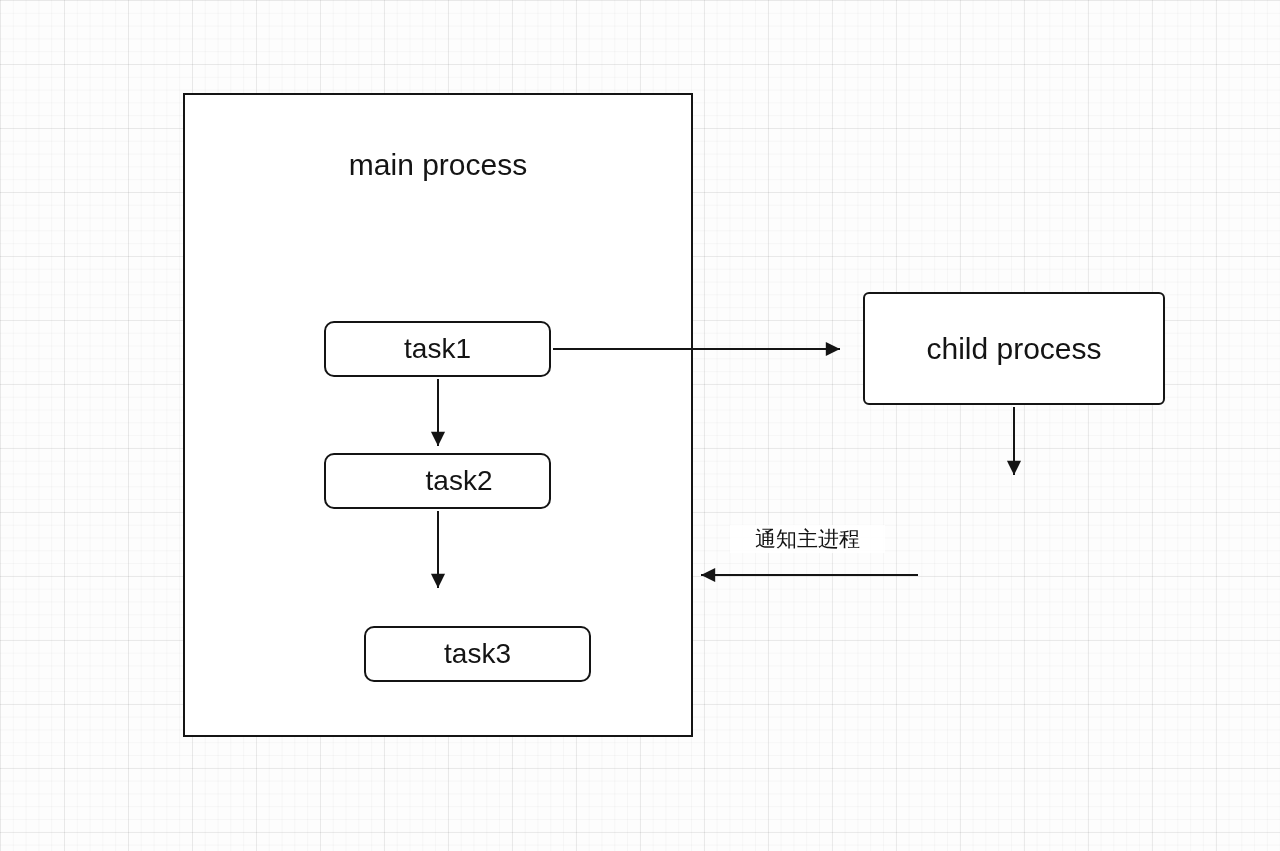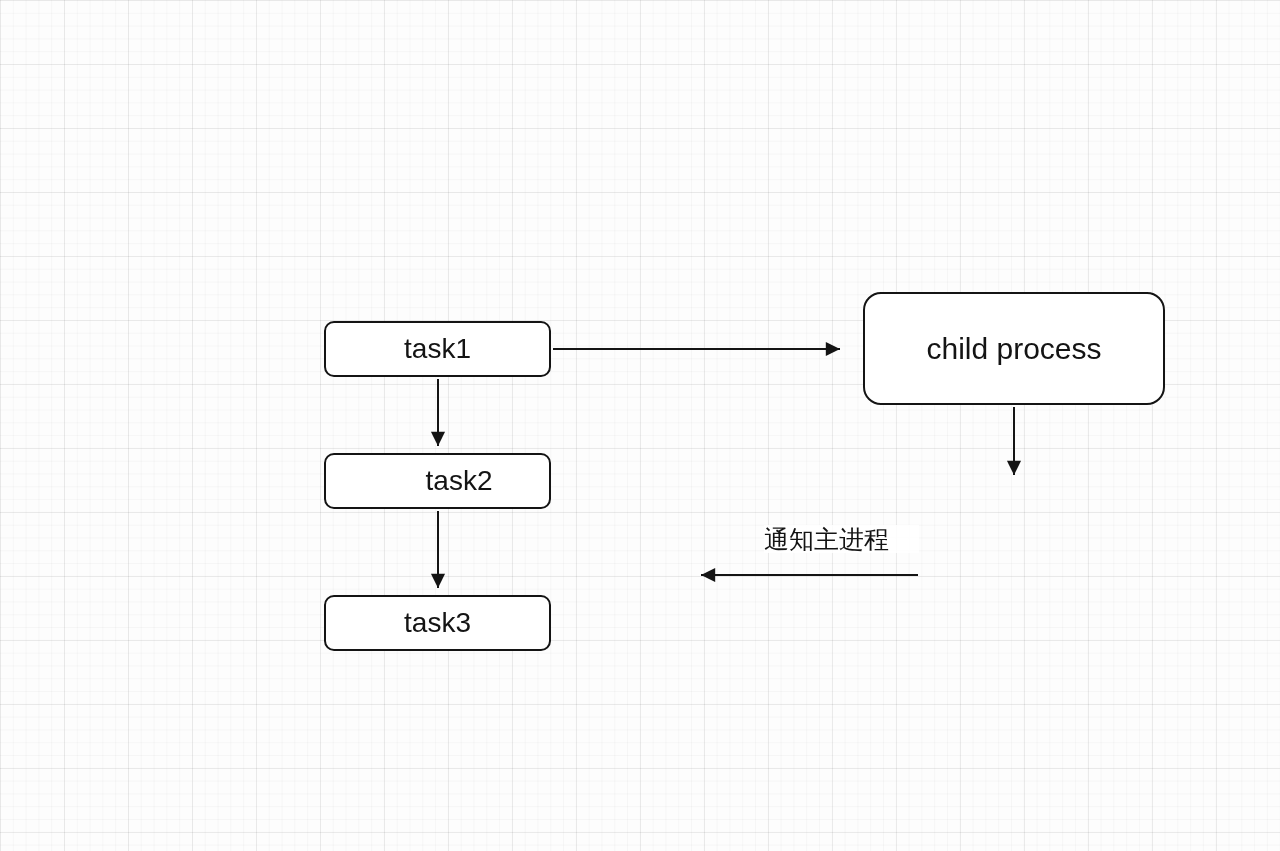--- a/index.html
+++ b/index.html
@@ -53,61 +53,65 @@
   .task-box {
     left: 324px;
     width: 227px;
     height: 56px;
     border-radius: 10px;
     font-size: 28px;
     z-index: 3;
   }
   .task1 { top: 321px; align-items: center; }
   .task2 { top: 453px; padding-left: 43px; }
-  .task3 { top: 595px; }
+  .task3 { top: 626px; margin-left: 40px; }
   .child-box {
     left: 863px;
     top: 292px;
     width: 302px;
     height: 113px;
-    border-radius: 18px;
+    border-radius: 6px;
     font-size: 30px;
     z-index: 3;
   }
   .done-circle {
     left: 920px;
     top: 480px;
     width: 190px;
     height: 190px;
     border-radius: 50%;
     font-size: 32px;
     z-index: 3;
   }
   .edge-label {
     position: absolute;
-    left: 764px;
+    left: 730px;
     top: 525px;
     width: 155px;
-    font-size: 25px;
+    text-align: center;
+    font-size: 21px;
     line-height: 28px;
     background: rgba(255,255,255,0.85);
     z-index: 4;
   }
   svg.edges {
     position: absolute;
     left: 0;
     top: 0;
     z-index: 2;
   }
 </style>
 </head>
 <body>
 
 <div class="canvas">
 
+  <div class="node container-rect">
+    <div class="container-title">main process</div>
+  </div>
 
   <svg class="edges" width="1280" height="851" viewBox="0 0 1280 851">
     <defs>
       <marker id="arrow" viewBox="0 0 12 12" refX="11" refY="6" markerWidth="8.5" markerHeight="8.5" orient="auto-start-reverse">
         <path d="M1,1 L11,6 L1,11 Z" fill="#141414"></path>
       </marker>
     </defs>
     <line x1="438" y1="379" x2="438" y2="446" stroke="#141414" stroke-width="2" marker-end="url(#arrow)"></line>
     <line x1="438" y1="511" x2="438" y2="588" stroke="#141414" stroke-width="2" marker-end="url(#arrow)"></line>
     <line x1="553" y1="349" x2="840" y2="349" stroke="#141414" stroke-width="2" marker-end="url(#arrow)"></line>

